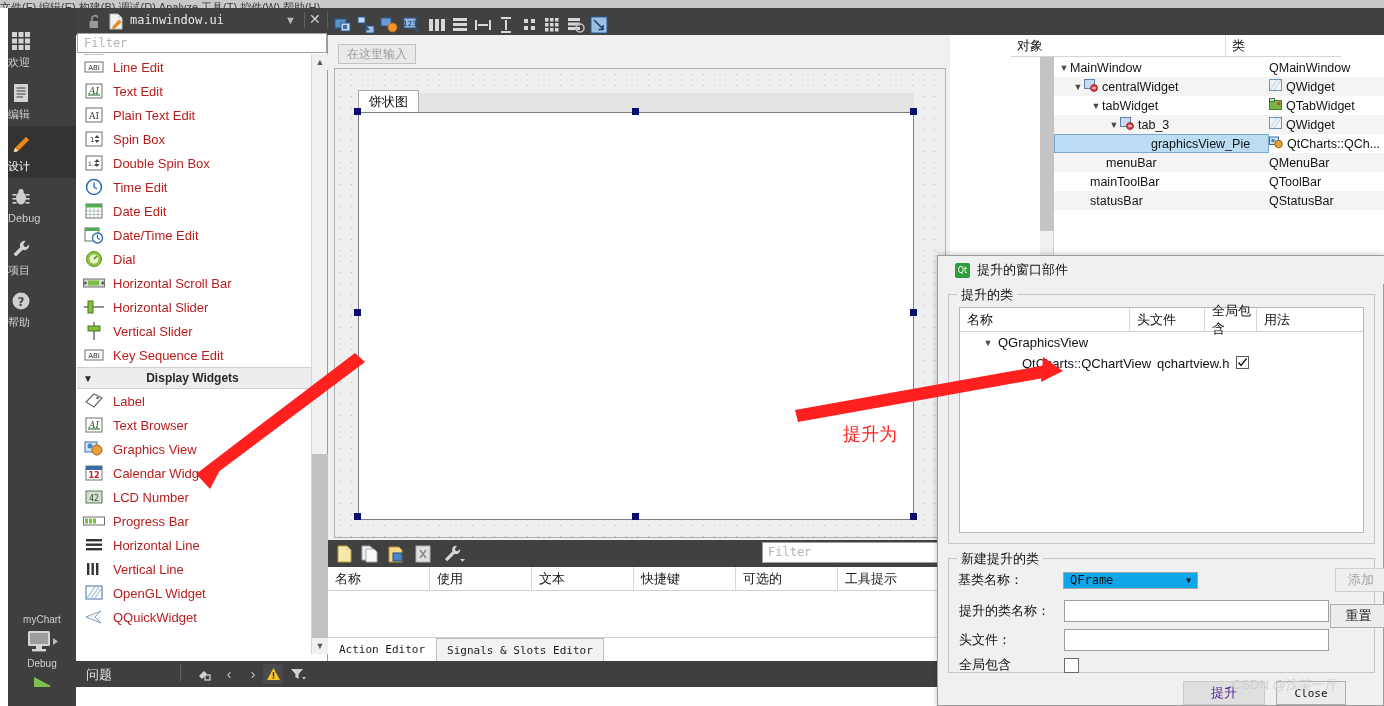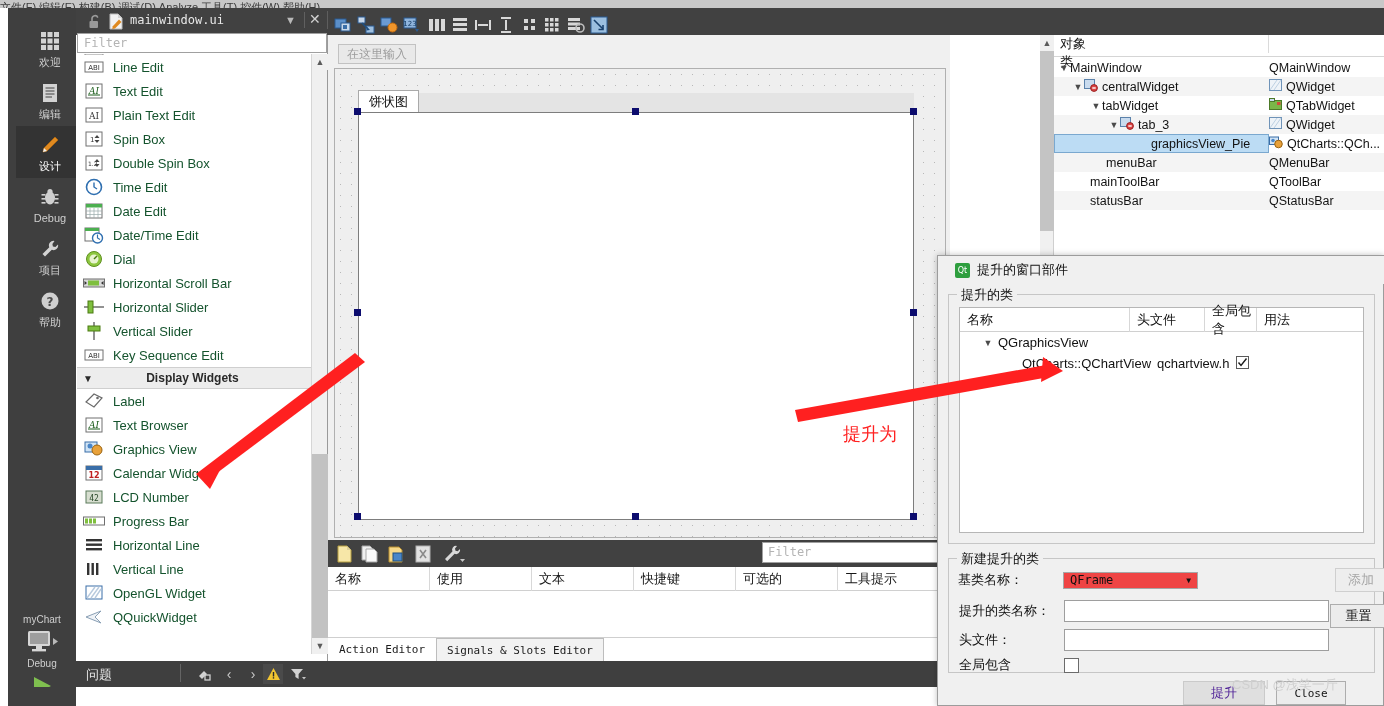--- a/index.html
+++ b/index.html
@@ -12,22 +12,22 @@
   .abs { position:absolute; }
 
   
   #menu-strip { left:0; top:0; width:1384px; height:8px; background:#c8c8c8; }
   #menu-ghost { left:0; top:0; width:1384px; height:8px; overflow:hidden;
                 color:#3a3a3a; font-size:11px; white-space:nowrap; }
 
   
   #modebar { left:8px; top:8px; width:68px; height:698px; background:#3f3f3f; }
   .mode { width:68px; height:52px; display:flex; flex-direction:column;
-          align-items:center; justify-content:center; color:#cfcfcf;
-          font-size:11px; cursor:pointer;margin-left:8px; }
+          justify-content:center; color:#cfcfcf;
+          font-size:11px; cursor:pointer; }
   .mode.active { background:#333333; }
   .mode.active .mode-label { color:#ffffff; }
   .mode-ico { width:26px; height:26px; display:flex; align-items:center;
               justify-content:center; margin-bottom:2px; }
   .mode-label { line-height:12px; }
   #modebar-bottom { position:absolute; left:8px; bottom:0; width:68px; }
   .runblock { display:flex; flex-direction:column; align-items:center;
               color:#cfcfcf; font-size:10px; padding:2px 0; }
 
   
@@ -44,21 +44,21 @@
 
   
   #widgetbox { left:76px; top:35px; width:252px; height:637px; background:#ffffff;
                border-right:1px solid #9a9a9a; }
   #wb-filter { left:77px; top:33px; width:250px; height:20px; background:#ffffff;
                border:1px solid #a0a0a0; }
   #wb-filter-text { left:84px; top:36px; color:#b4b4b4; font-size:12px;
                     font-family:"DejaVu Sans Mono", monospace; }
   #wb-list { left:77px; top:54px; width:235px; height:600px; overflow:hidden; }
   .wb-row { height:24px; display:flex; align-items:center; padding-left:6px;
-            font-size:13px; color:#14532d; }
+            font-size:13px; color:#b91c1c; }
   .wb-row .ic { width:22px; height:18px; margin-right:8px; flex:0 0 22px;
                 display:flex; align-items:center; justify-content:center; }
   .wb-group { height:22px; background:#ededed; border-top:1px solid #cfcfcf;
               border-bottom:1px solid #cfcfcf; display:flex; align-items:center;
               font-size:12px; font-weight:bold; color:#2a2a2a; }
   .wb-group .chev { width:22px; text-align:center; font-size:10px; font-weight:normal;}
   .wb-group .gl { flex:1; text-align:center; padding-right:26px; }
   
   #wb-scroll { left:311px; top:54px; width:16px; height:600px; background:#f0f0f0;
                border-left:1px solid #d6d6d6; }
@@ -115,22 +115,22 @@
   #issues-body { left:76px; top:687px; width:874px; height:19px; background:#ffffff; }
   #lower-dark { left:950px; top:661px; width:434px; height:45px; background:#3f3f3f; }
   #bottom-dark { left:8px; top:687px; width:68px; height:19px; background:#3f3f3f; }
 
   
   #objinsp { left:1040px; top:35px; width:344px; height:225px; background:#ffffff; }
   #oi-scroll { left:1040px; top:35px; width:14px; height:225px; background:#f0f0f0;
                border-right:1px solid #cfcfcf; }
   #oi-thumb { position:absolute; left:0; top:16px; width:14px; height:180px;
               background:#c4c4c4; }
-  #oi-head { left:1054px; top:35px; width:330px; height:22px; background:#ffffff;
-             border-bottom:1px solid #d5d5d5; display:flex;flex-direction:column; }
+  #oi-head { left:1011px; top:35px; width:330px; height:22px; background:#ffffff;
+             border-bottom:1px solid #d5d5d5; display:flex; }
   .oi-th { font-size:13px; color:#131313; display:flex; align-items:center;
            padding-left:6px; height:22px; border-right:1px solid #dadada; }
   .oi-row { position:absolute; left:1054px; width:330px; height:19px; display:flex;
             align-items:center; font-size:12.5px; color:#131313; }
   .oi-row .name { display:flex; align-items:center; width:215px; height:19px;
                   overflow:hidden; white-space:nowrap; }
   .oi-row .cls { display:flex; align-items:center; flex:1; height:19px;
                  overflow:hidden; white-space:nowrap; }
   .oi-row.alt { background:#f4f4f4; }
   .oi-row.sel .name { background:#bcdcf4; border:1px solid #7aa8cf; }
@@ -155,21 +155,21 @@
               background:#ffffff; border:1px solid #b6b6b6; }
   #pl-head { height:24px; display:flex; border-bottom:1px solid #d0d0d0; }
   .pl-th { font-size:13px; color:#111; display:flex; align-items:center;
            padding-left:7px; border-right:1px solid #d7d7d7; height:24px; }
   .pl-row { height:21px; display:flex; align-items:center; font-size:13px;
             color:#111; }
   #grp2 { left:10px; top:302px; width:427px; height:115px; }
   .frow { position:absolute; display:flex; align-items:center; font-size:13px;
           color:#111; }
   .flabel { width:105px; }
-  .fcombo { width:135px; height:17px; background:#ef4444; border:1px solid #a6a6a6;
+  .fcombo { width:135px; height:17px; background:#0ea5e9; border:1px solid #a6a6a6;
             display:flex; align-items:center; padding-left:6px; font-size:12px;
             font-family:"DejaVu Sans Mono", monospace; position:relative; }
   .fcombo .arr { position:absolute; right:6px; font-size:8px; }
   .finput { width:265px; height:22px; background:#ffffff; border:1px solid #9e9e9e; }
   .fcheck { width:15px; height:15px; background:#fff; border:1px solid #6b6b6b; }
   .dbtn { position:absolute; width:58px; height:24px; border:1px solid #adadad;
           background:#ececec; display:flex; align-items:center;
           justify-content:center; font-size:13px; color:#111; }
   .dbtn.disabled { color:#a6a6a6; background:#eeeeee; border-color:#cfcfcf; }
 

